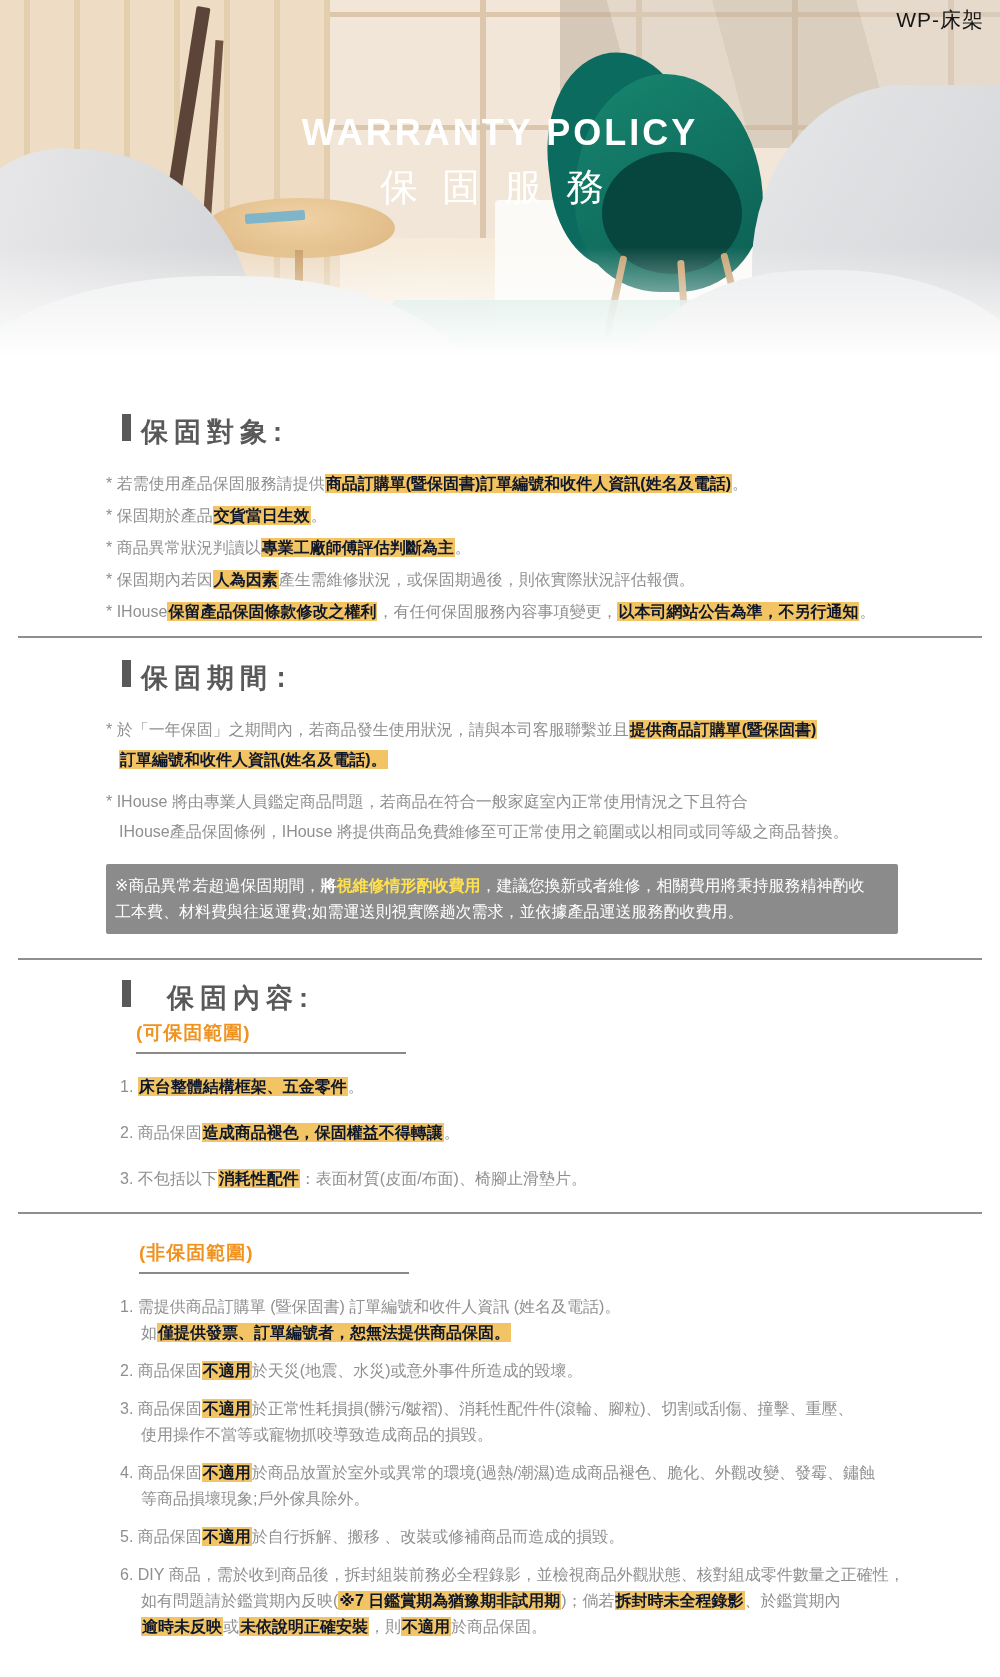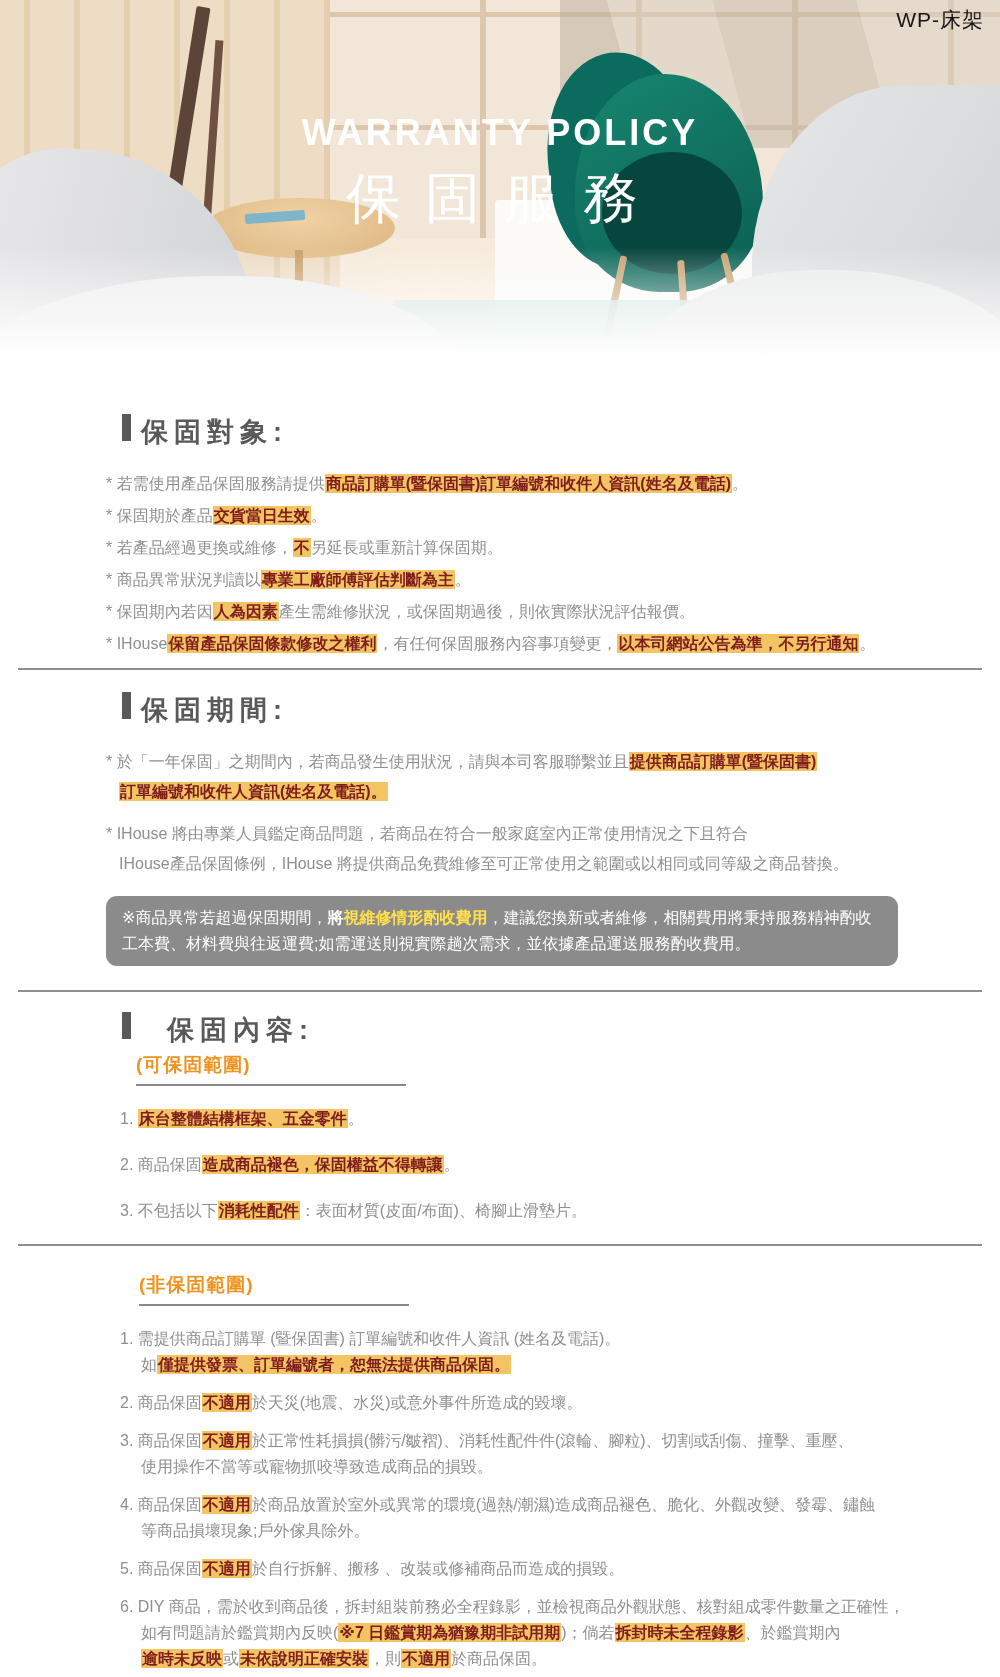--- a/index.html
+++ b/index.html
@@ -42,50 +42,50 @@
   .chair-gray-left { left:-70px; top:150px; width:330px; height:240px;
     background:linear-gradient(100deg,#ebebed,#d2d3d6); border-radius:40% 55% 0 0/70% 80% 0 0; transform:rotate(3deg); }
   .chair-gray-bl { left:-60px; top:276px; width:540px; height:140px;
     background:linear-gradient(180deg,#eeefef,#dddee0); border-radius:50% 45% 0 0/100% 90% 0 0; }
   .chair-gray-br { left:620px; top:270px; width:430px; height:140px;
     background:linear-gradient(180deg,#ebeced,#d8d9dc); border-radius:45% 50% 0 0/95% 100% 0 0; }
   .hero-fade { left:0; bottom:0; width:1000px; height:125px;
     background:linear-gradient(180deg, rgba(255,255,255,0) 0%, #ffffff 88%); }
   .hero-text { left:0; right:0; top:112px; text-align:center; color:#ffffff; }
   .hero-title-en { position:static; display:block; font-size:36px; font-weight:700; letter-spacing:3px; }
-  .hero-title-zh { position:static; display:block; margin-top:8px; font-size:55px; font-weight:500;
+  .hero-title-zh { position:static; display:block; margin-top:8px; font-size:38px; font-weight:500;
     letter-spacing:24px; padding-left:8px; }
   .product-code { top:6px; right:16px; font-size:21px; color:#161616; letter-spacing:1px; }
 
   
   .content { padding:0 40px 0 106px; color:#8f8f8f; font-size:16px; }
   .divider { border:none; border-top:2px solid #8f8f8f; margin:0 -22px 0 -88px; height:0; }
 
   .sec-heading { display:flex; align-items:flex-start; margin:0 0 0 16px; padding:0;
     color:#595959; font-size:27px; font-weight:700; letter-spacing:6px; }
   .heading-bar { display:inline-block; width:9px; height:27px; background:#595959; margin-right:10px; flex:0 0 auto; }
   .h1 { padding-top:42px; }
-  .h2 { padding-top:22px; }
+  .h2 { padding-top:22px;font-family:Liberation Mono, monospace; }
   .h3 { padding-top:20px;gap:26px; }
 
   .line { white-space:nowrap; line-height:20px; }
-  .seg-h { background:#F3C464; color:#7f1d1d; font-weight:700; padding:1px 1px; }
+  .seg-h { background:#F3C464; color:#0f172a; font-weight:700; padding:1px 1px; }
   .seg-w { color:#ffffff; }
   .seg-wb { color:#ffffff; font-weight:700; }
   .seg-y { color:#FFE04D; font-weight:700; }
 
   .star-list { margin-top:24px; }
   .star-list .list-item { margin-bottom:12px; }
   .star-list .line { line-height:20px; margin-bottom:10px; }
   .star-list .list-item .line:last-child { margin-bottom:0; }
   .star-list .cont { padding-left:13px; }
   .gap-list .list-item { margin-bottom:22px; }
 
-  .fee-box { margin:14px 0 0 0; width:792px; background:#8B8B8B; border-radius:11px;
-    padding:9px 16px; color:#fff; }
+  .fee-box { margin:14px 0 0 0; width:792px; background:#8B8B8B; border-radius:2px;
+    padding:9px 9px; color:#fff; }
   .fee-box .line { line-height:26px; }
 
   .range-label-wrap { display:inline-block; margin:4px 0 0 30px; border-bottom:2px solid #8a8a8a; padding:0 0 6px 0; min-width:270px; }
   .range-label { color:#F0921E; font-size:19px; font-weight:700; letter-spacing:1px; }
 
   .numbered { margin-top:20px; margin-left:14px; }
   .numbered .list-item { margin-bottom:12px; }
   .numbered .line { line-height:26px; }
   .numbered .cont { padding-left:21px; }
   .numbered-can .list-item { margin-bottom:20px; }
@@ -134,23 +134,20 @@
       <span>保固對象:</span>
     </div>
     <div class="star-list">
         <div class="list-item">
           <div class="line"><span>* 若需使用產品保固服務請提供</span><span class="seg-h">商品訂購單(暨保固書)訂單編號和收件人資訊(姓名及電話)</span><span>。</span></div>
         </div>
         <div class="list-item">
           <div class="line"><span>* 保固期於產品</span><span class="seg-h">交貨當日生效</span><span>。</span></div>
         </div>
         <div class="list-item">
-          <div class="line"><span>* 若產品經過更換或維修，</span><span class="seg-h">不</span><span>另延長或重新計算保固期。</span></div>
-        </div>
-        <div class="list-item">
           <div class="line"><span>* 商品異常狀況判讀以</span><span class="seg-h">專業工廠師傅評估判斷為主</span><span>。</span></div>
         </div>
         <div class="list-item">
           <div class="line"><span>* 保固期內若因</span><span class="seg-h">人為因素</span><span>產生需維修狀況，或保固期過後，則依實際狀況評估報價。</span></div>
         </div>
         <div class="list-item">
           <div class="line"><span>* IHouse</span><span class="seg-h">保留產品保固條款修改之權利</span><span>，有任何保固服務內容事項變更，</span><span class="seg-h">以本司網站公告為準，不另行通知</span><span>。</span></div>
         </div>
       </div>
 

